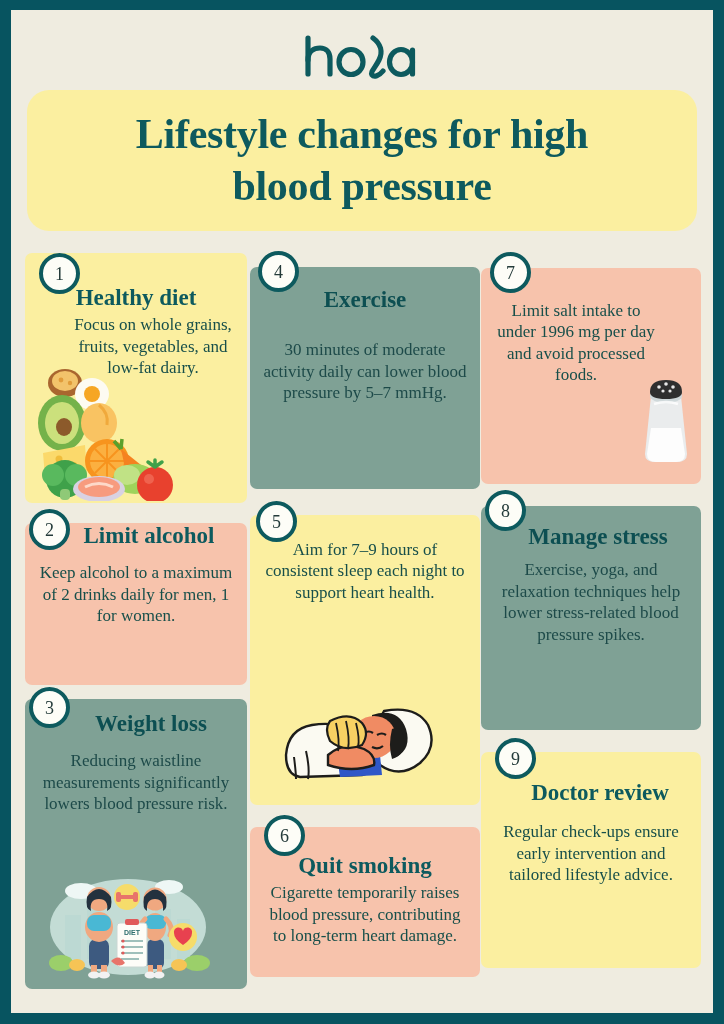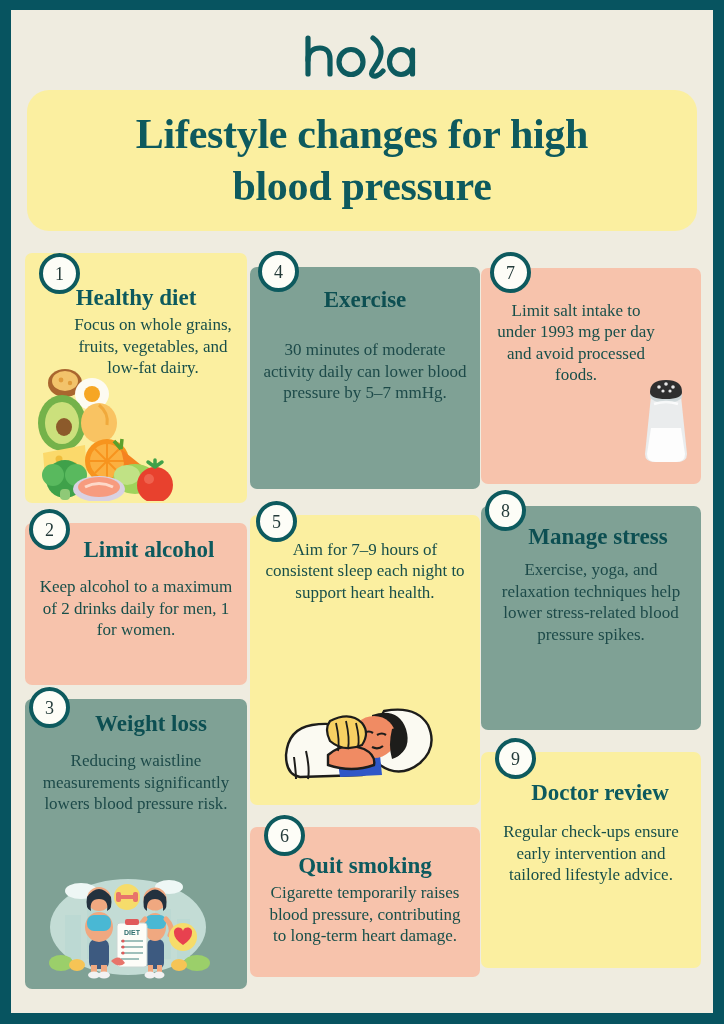--- a/index.html
+++ b/index.html
@@ -232,21 +232,21 @@
               <path d="M126 106 l-7 -5 M126 106 l7 -5 M126 106 l0 -7" stroke="#3fa14a" stroke-width="3.5" stroke-linecap="round"></path>
             </svg>
           </div>
         </div>
       </div>
 
       <div class="card c-peach" style="height:162px; margin-top:20px;">
         <div class="badge" style="left:4px; top:-14px;">
               <span>2</span>
             </div>
-        <div class="card-body" style="padding-top:14px;">
+        <div class="card-body" style="padding-top:0;">
           <h3 class="card-title" style="padding-left:26px;">Limit alcohol</h3>
           <p class="card-text" style="margin-top:14px;">Keep alcohol to a maximum of 2 drinks daily for men, 1 for women.</p>
         </div>
       </div>
 
       <div class="card c-sage" style="height:290px; margin-top:14px;">
         <div class="badge" style="left:4px; top:-12px;">
               <span>3</span>
             </div>
         <div class="card-body" style="padding-top:12px;">
@@ -392,21 +392,21 @@
       </div>
     </div>
 
     <div class="col col-3" style="width:220px;">
 
       <div class="card c-peach" style="height:216px; margin-top:15px;">
         <div class="badge" style="left:9px; top:-16px;">
               <span>7</span>
             </div>
         <div class="card-body" style="padding-top:20px;">
-          <p class="card-text" style="margin-top:12px; padding-right:30px;">Limit salt intake to under 1993 mg per day and avoid processed foods.</p>
+          <p class="card-text" style="margin-top:12px; padding-right:30px;">Limit salt intake to under 1996 mg per day and avoid processed foods.</p>
           <div class="art" style="position:absolute; right:8px; bottom:18px; width:54px;">
             <svg viewBox="0 0 54 96" aria-hidden="true">
               <path d="M12 26 L6 84 q0 8 10 8 l22 0 q10 0 10 -8 L42 26 z" fill="#e9eef0" opacity=".95"></path>
               <path d="M12 58 L8 84 q0 8 9 8 l20 0 q9 0 9 -8 L42 58 z" fill="#fdfdfd"></path>
               <ellipse cx="27" cy="26" rx="16" ry="7" fill="#cfd8da"></ellipse>
               <path d="M11 22 q0 -12 16 -12 q16 0 16 12 q0 7 -16 7 q-16 0 -16 -7z" fill="#2f2f2f"></path>
               <g fill="#e8e8e8">
                 <circle cx="20" cy="17" r="1.8"></circle>
                     <circle cx="27" cy="14" r="1.8"></circle>
                 <circle cx="34" cy="17" r="1.8"></circle>

